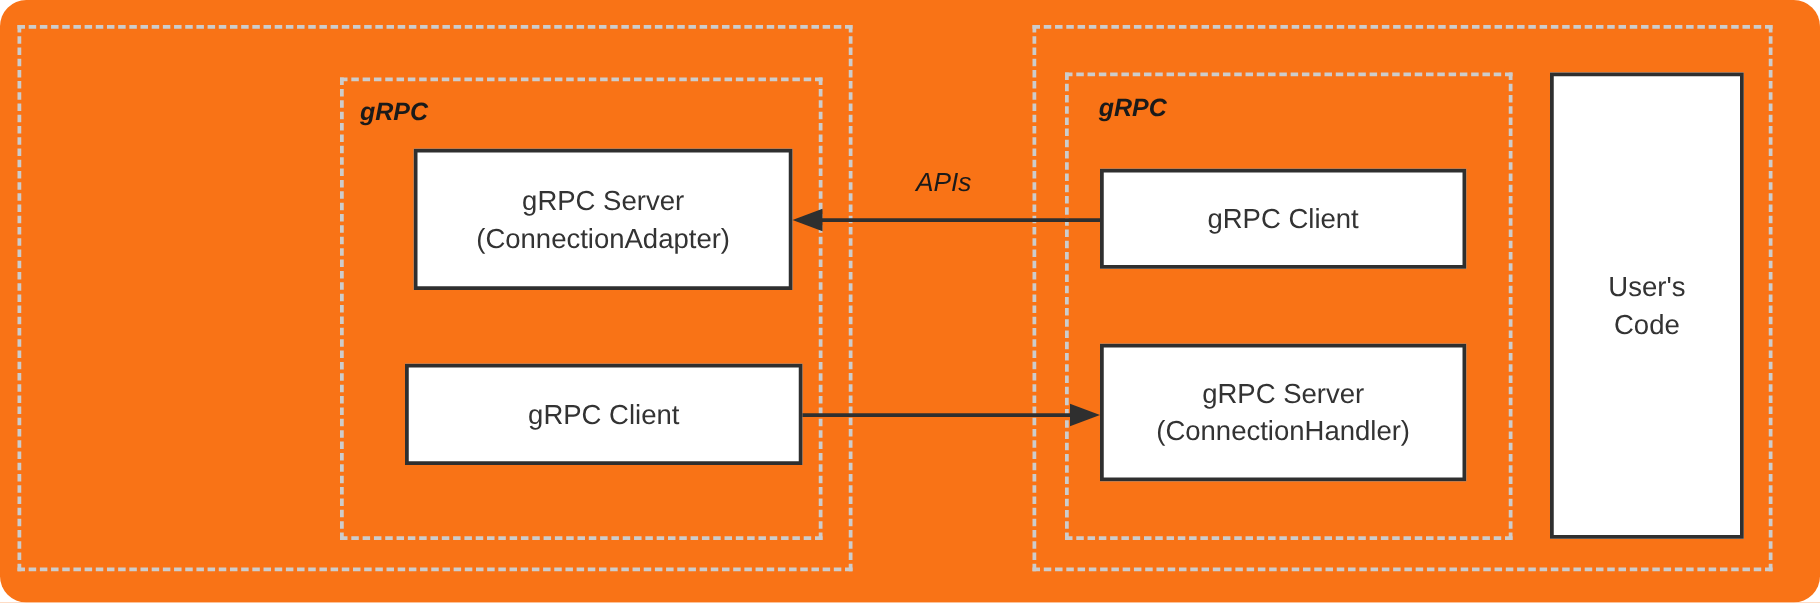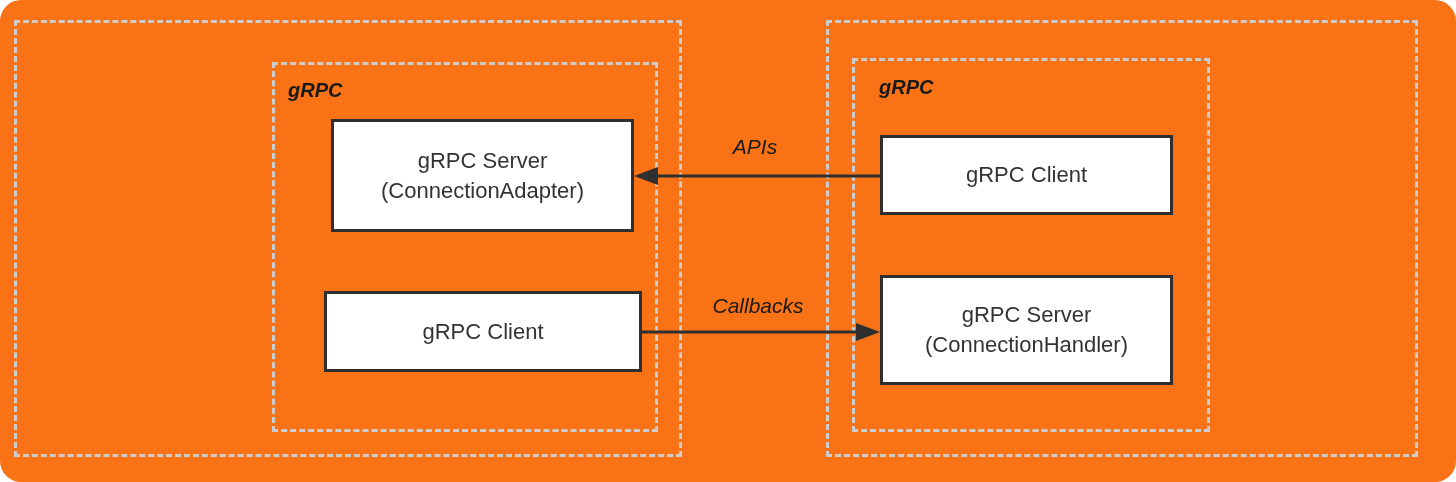--- a/index.html
+++ b/index.html
@@ -100,31 +100,34 @@
 
   <div class="solid-box" style="left:880px; top:135px; width:293px; height:80px;">
     <span class="box-text">gRPC Client</span>
   </div>
 
   <div class="solid-box" style="left:880px; top:275px; width:293px; height:110px;">
     <span class="box-text">gRPC Server
 (ConnectionHandler)</span>
   </div>
 
+  <div class="solid-box" style="left:1240px; top:58px; width:155px; height:373px;">
+    <span class="box-text">User's
+Code</span>
+  </div>
 
   <svg class="arrow-svg" viewBox="0 0 1456 482" xmlns="http://www.w3.org/2000/svg">
 
     <g>
       <line x1="880" y1="176" x2="650" y2="176" stroke="#2f2f2f" stroke-width="3"></line>
       <polygon points="634,176 658,167 658,185" fill="#2f2f2f"></polygon>
     </g>
 
     <g>
       <line x1="642" y1="332" x2="864" y2="332" stroke="#2f2f2f" stroke-width="3"></line>
       <polygon points="880,332 856,323 856,341" fill="#2f2f2f"></polygon>
     </g>
   </svg>
 
   <div class="edge-label" style="left:700px; top:135px; width:110px;">APIs</div>
 
-  <div class="edge-label" style="left:678px; top:294px; width:160px;">Callbacks</div>
 
 </div>
 
 </body></html>

